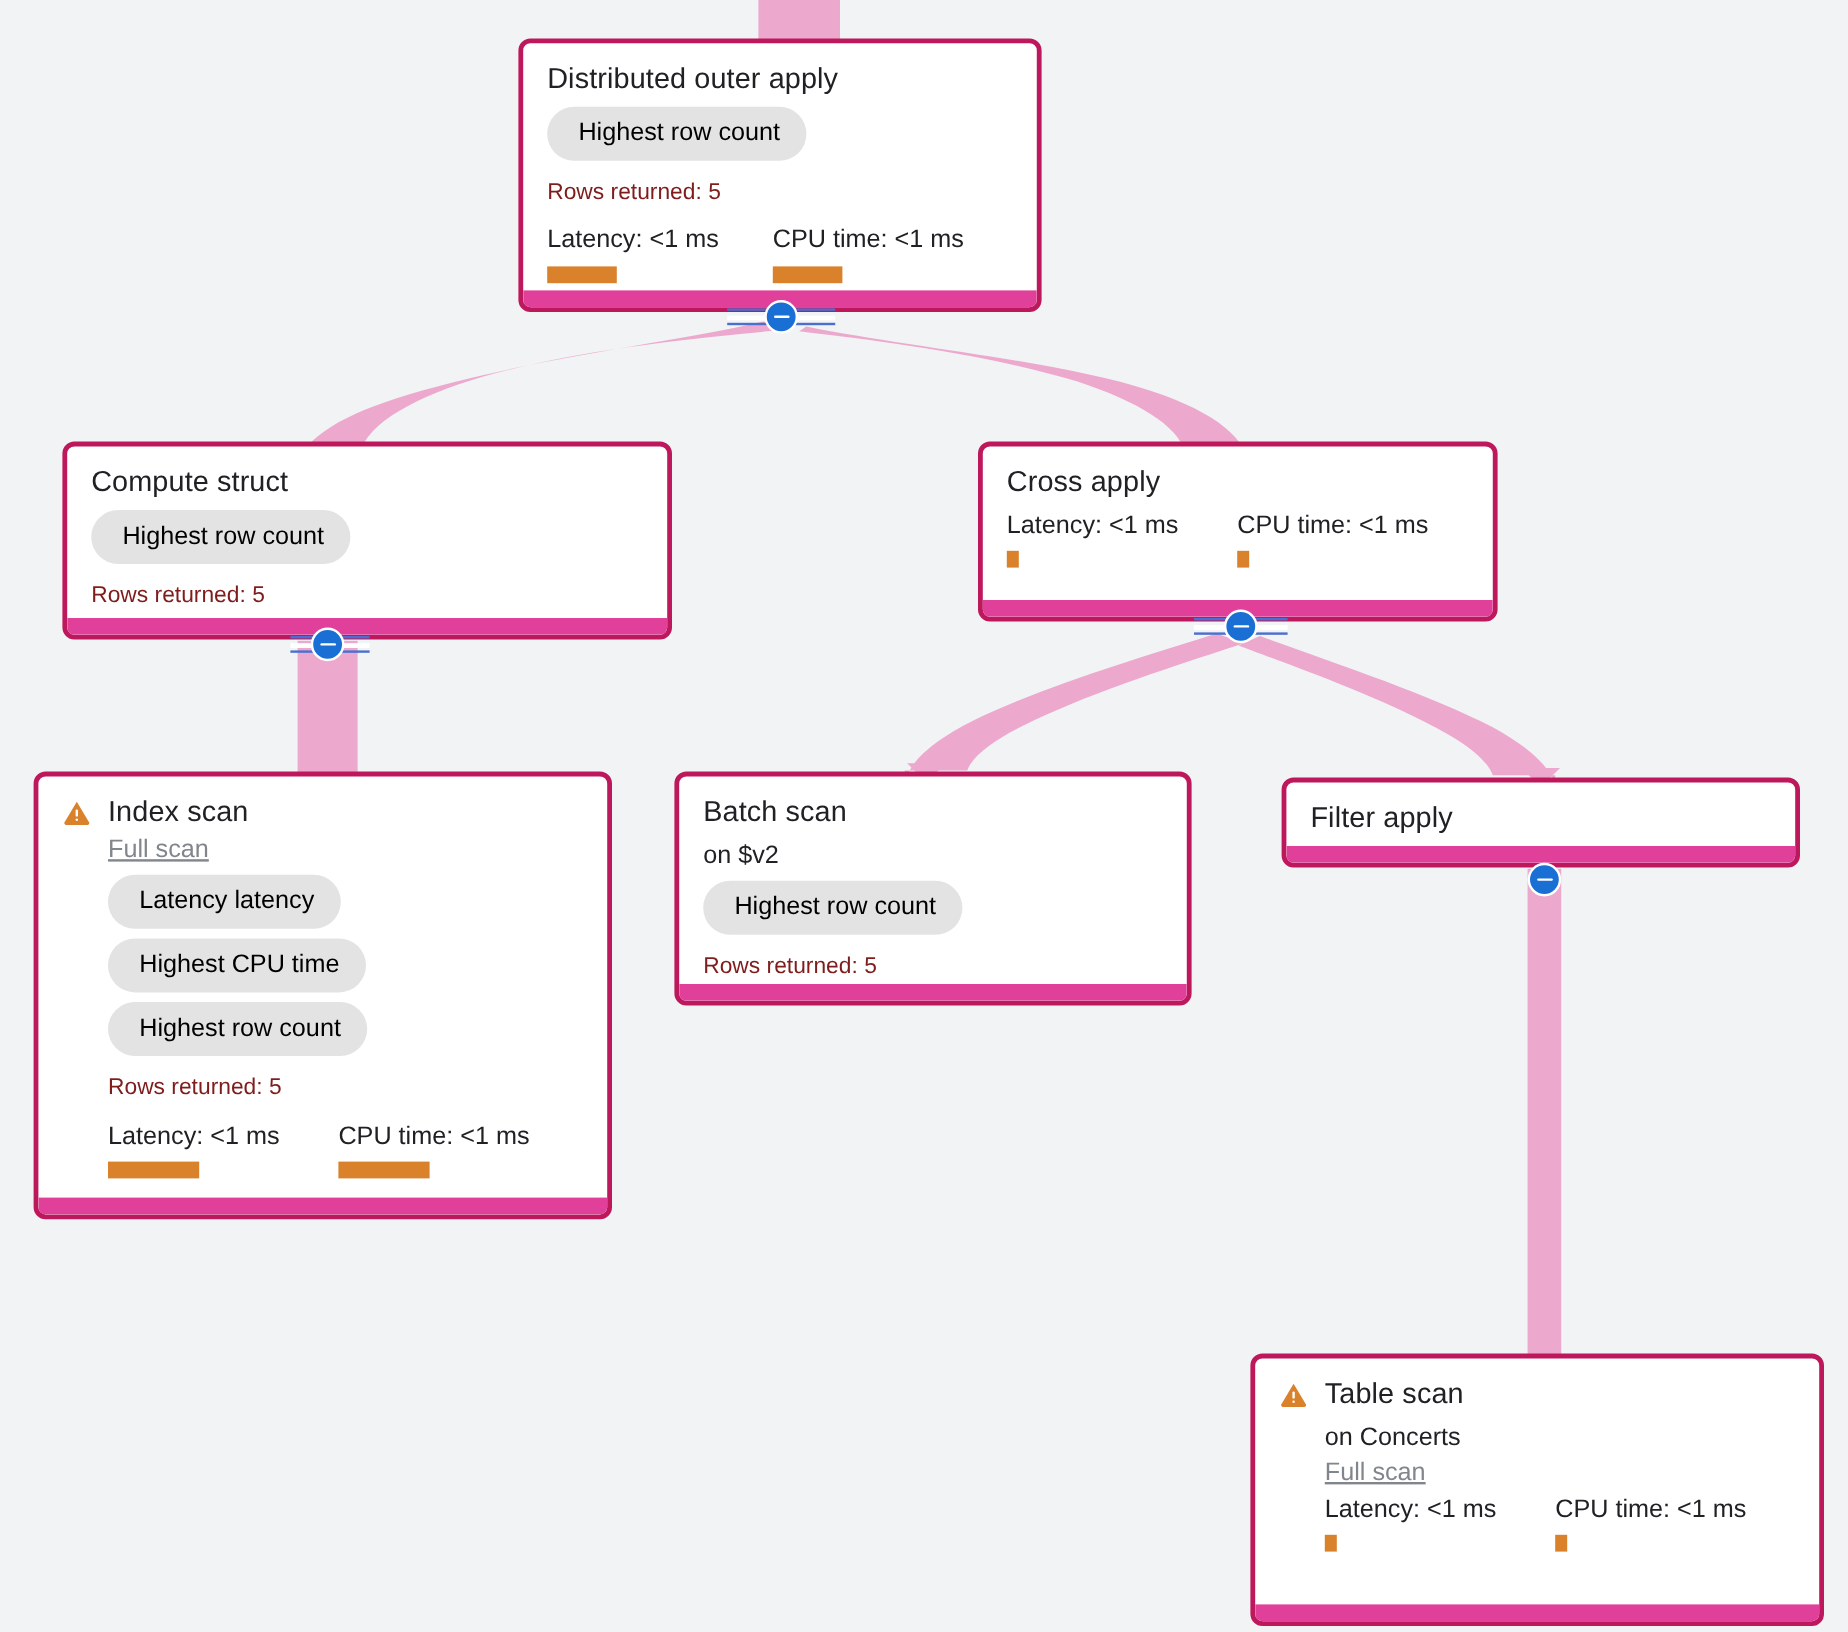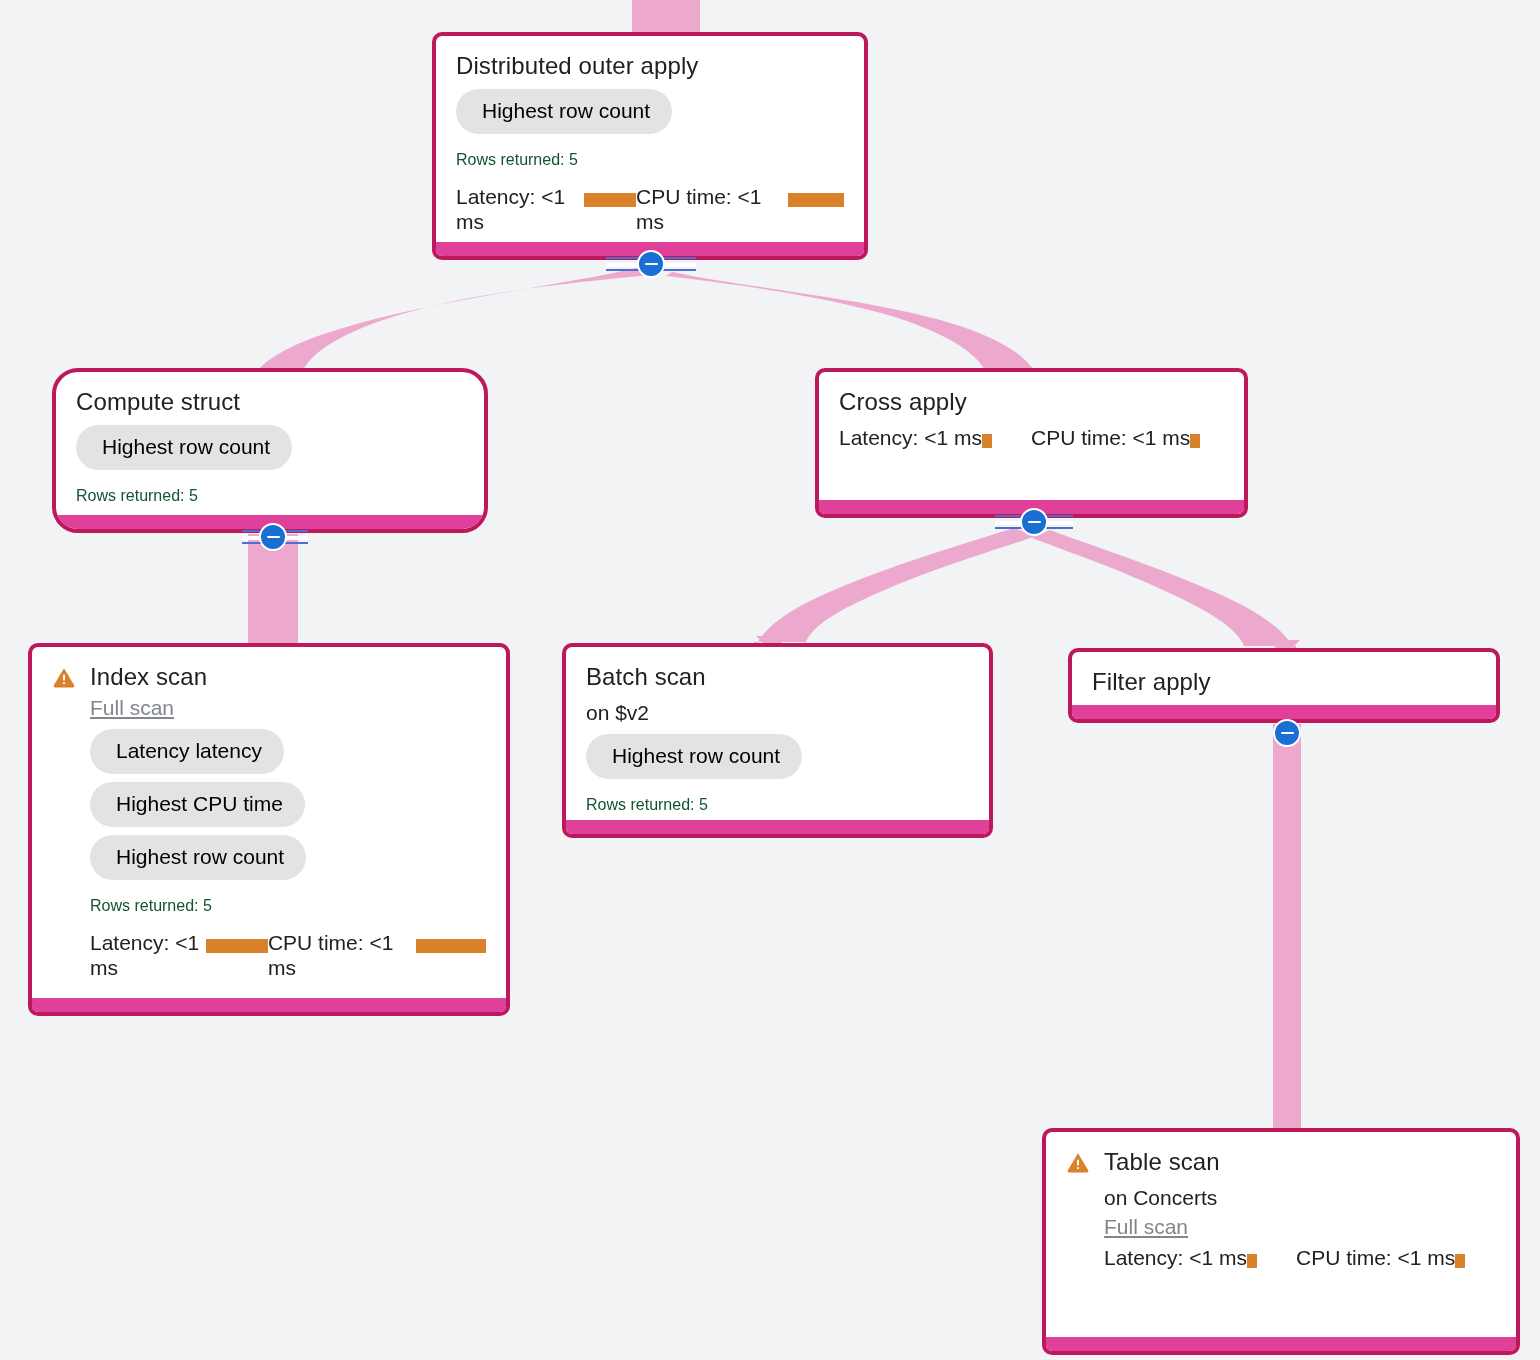--- a/index.html
+++ b/index.html
@@ -39,24 +39,24 @@
     display:inline-block;
     background:#e3e3e3;
     color:#000000;
     border-radius:999px;
     font-size:21px;
     line-height:1;
     padding:11px 22px 13px 26px;
     margin-bottom:8px;
   }
   .rows{
-    font-size:16px;color:#14532d;margin-top:8px;line-height:1.2;
+    font-size:19px;color:#7f1d1d;margin-top:8px;line-height:1.2;
   }
   .metrics{display:flex;margin-top:15px;}
-  .metric{display:flex;flex-direction:row;}
+  .metric{display:flex;flex-direction:column;}
   .metric-label{font-size:21px;color:#202124;line-height:1.2;}
   .metric-bar{height:14px;background:#d9822b;margin-top:9px;}
 
   .toggle{
     position:absolute;width:28px;height:28px;
     border-radius:50%;
     background:#1a6fd4;
     border:2.5px solid #ffffff;
     box-sizing:border-box;
     display:flex;align-items:center;justify-content:center;
@@ -148,21 +148,21 @@
   </div>
   <div class="node-accent"></div>
 </div>
 <div class="toggle-rails" style="left:606px;top:255px;width:90px;">
   <span class="r1"></span>
     <span class="r2"></span>
     <span class="r3"></span>
 </div>
 <div class="toggle" style="left:637px;top:250px;"></div>
 
-<div class="node" style="left:52px;top:368px;width:436px;height:165px;border-radius:26px;">
+<div class="node" style="left:52px;top:368px;width:508px;height:165px;">
   <div class="node-body">
     <div class="title-row">
       <div class="node-title">Compute struct</div>
     </div>
     <div class="chips">
       <span class="chip">Highest row count</span>
     </div>
     <div class="rows">Rows returned: 5</div>
   </div>
   <div class="node-accent"></div>

